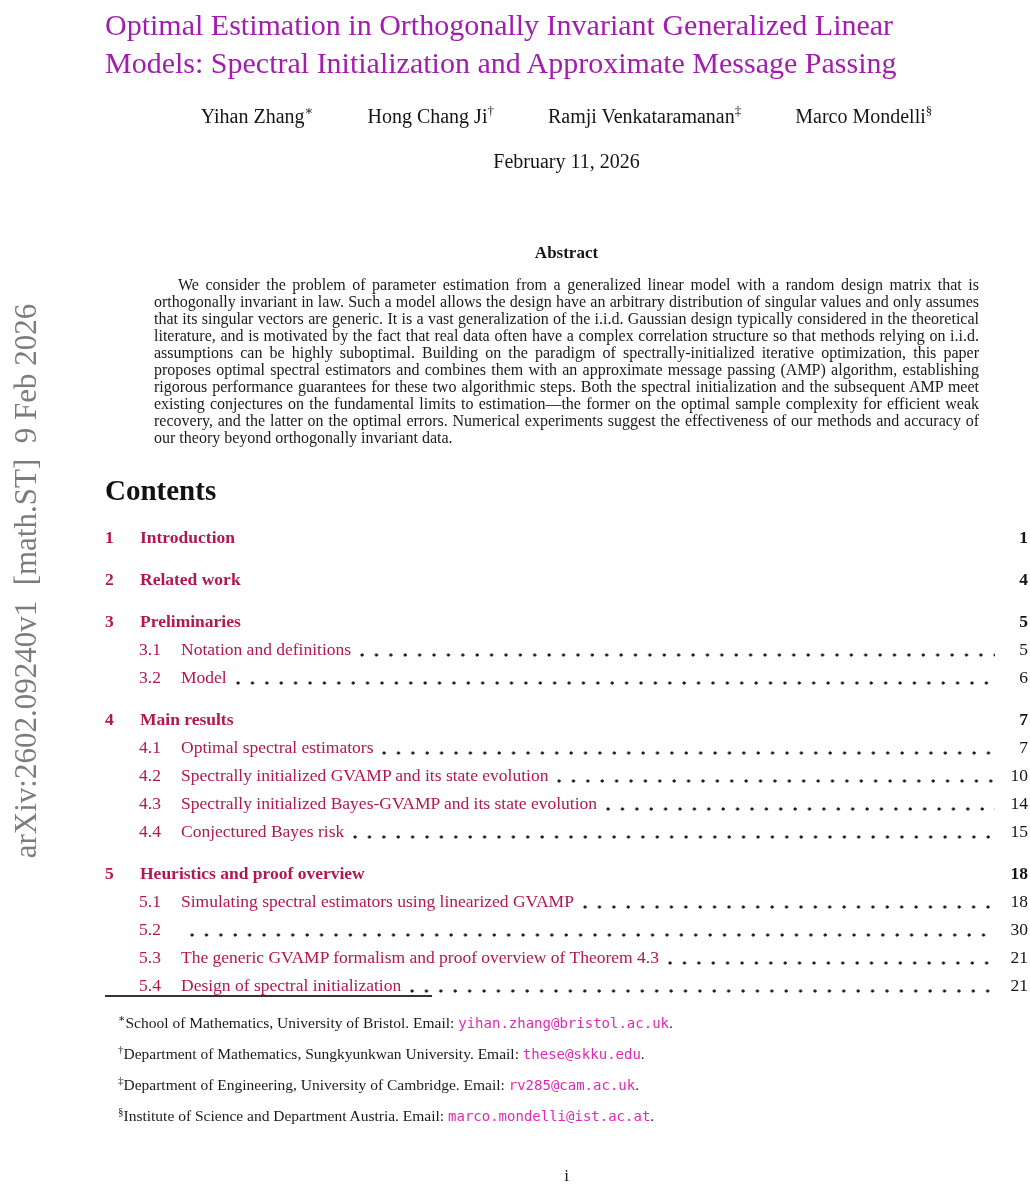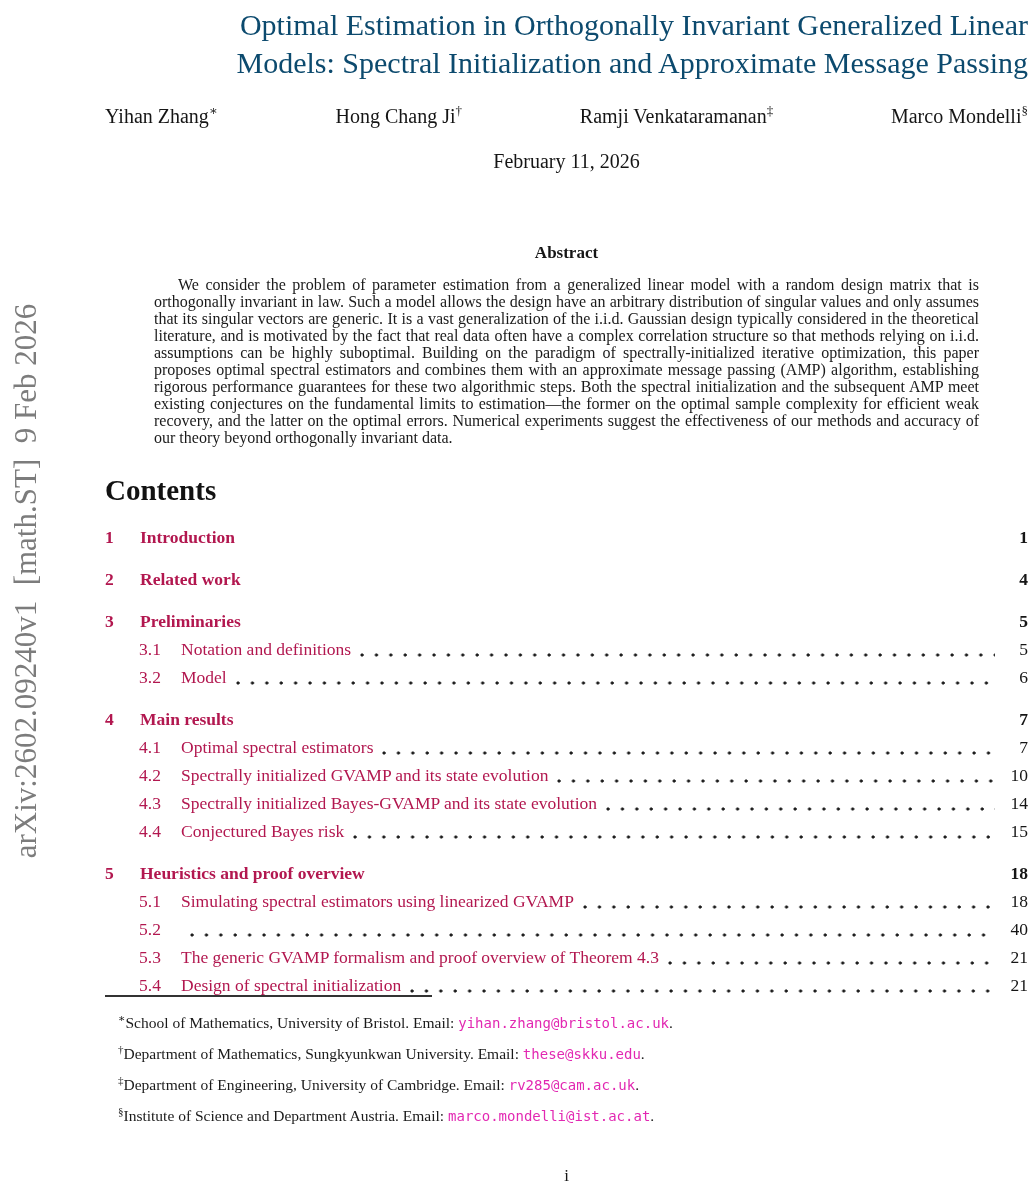--- a/index.html
+++ b/index.html
@@ -13,25 +13,25 @@
   .watermark {
     position:absolute; left:8px; top:982px; width:802px;
     transform:rotate(-90deg); transform-origin:0 0;
     font-size:31px; color:#7c7c7c; text-align:center; white-space:pre;
   }
 
   .doc { position:absolute; left:105px; top:0; width:923px; }
 
   .title {
     margin:6px 0 0; font-weight:normal; font-size:30px; line-height:38px;
-    text-align:right; color:#0c4a6e;
+    text-align:left; color:#a21caf;
   }
   .title .tline { display:block; white-space:nowrap; }
 
-  .authors { margin-top:21px; display:flex; justify-content:space-between; gap:54px; font-size:20px; }
+  .authors { margin-top:21px; display:flex; justify-content:center; gap:54px; font-size:20px; }
   .author { white-space:nowrap; }
   .author sup { font-size:13px; }
 
   .date { margin-top:22px; text-align:center; font-size:20px; }
 
   .abstract { margin-top:70px; padding:0 49px; }
   .abstract-heading { text-align:center; font-weight:bold; font-size:17px; }
   .abstract-text {
     margin:13px 0 0; font-size:16px; line-height:17px;
     text-align:justify; text-indent:24px; color:#1a1a1a;
@@ -177,21 +177,21 @@
       <div class="toc-row level2">
         <span class="toc-num">5.1</span>
         <span class="toc-title">Simulating spectral estimators using linearized GVAMP</span>
         <span class="leader"></span>
         <span class="toc-page">18</span>
       </div>
 
       <div class="toc-row level2">
         <span class="toc-num">5.2</span>
         <span class="leader"></span>
-        <span class="toc-page">40</span>
+        <span class="toc-page">30</span>
       </div>
 
       <div class="toc-row level2">
         <span class="toc-num">5.3</span>
         <span class="toc-title">The generic GVAMP formalism and proof overview of Theorem 4.3</span>
         <span class="leader"></span>
         <span class="toc-page">21</span>
       </div>
 
       <div class="toc-row level2">

